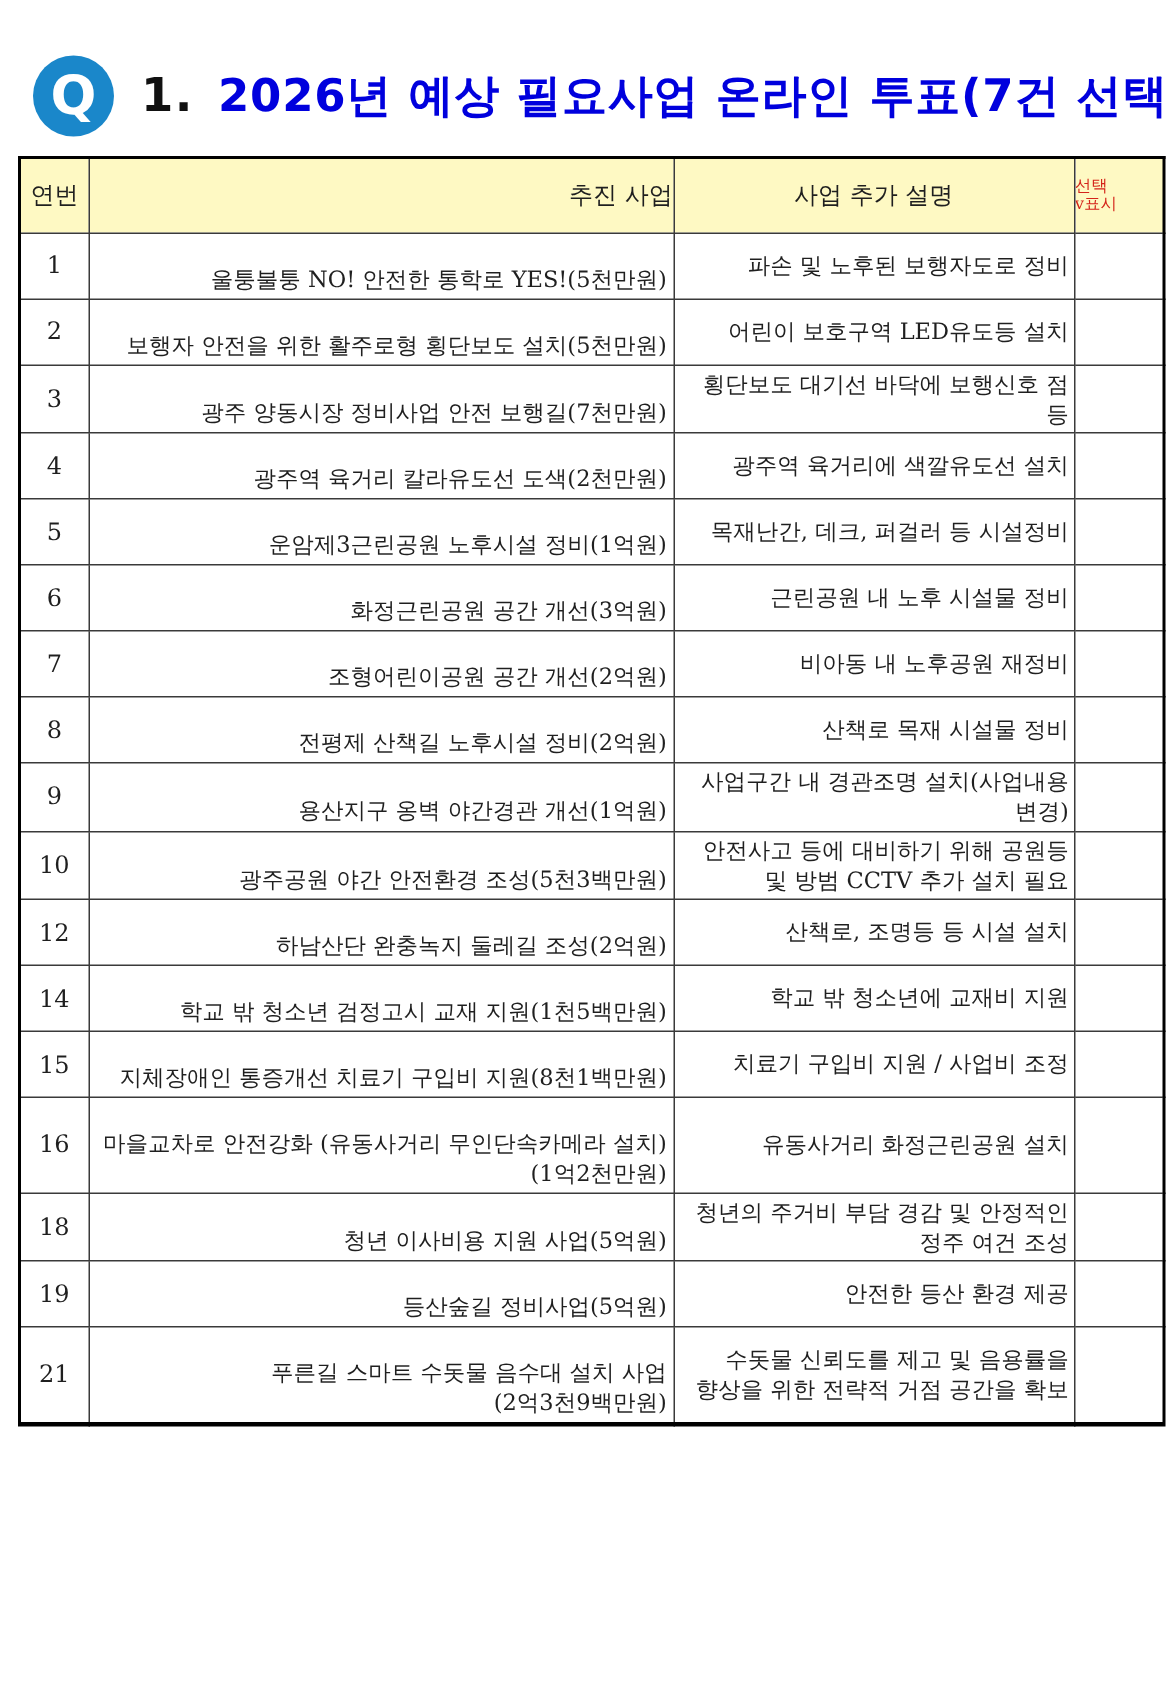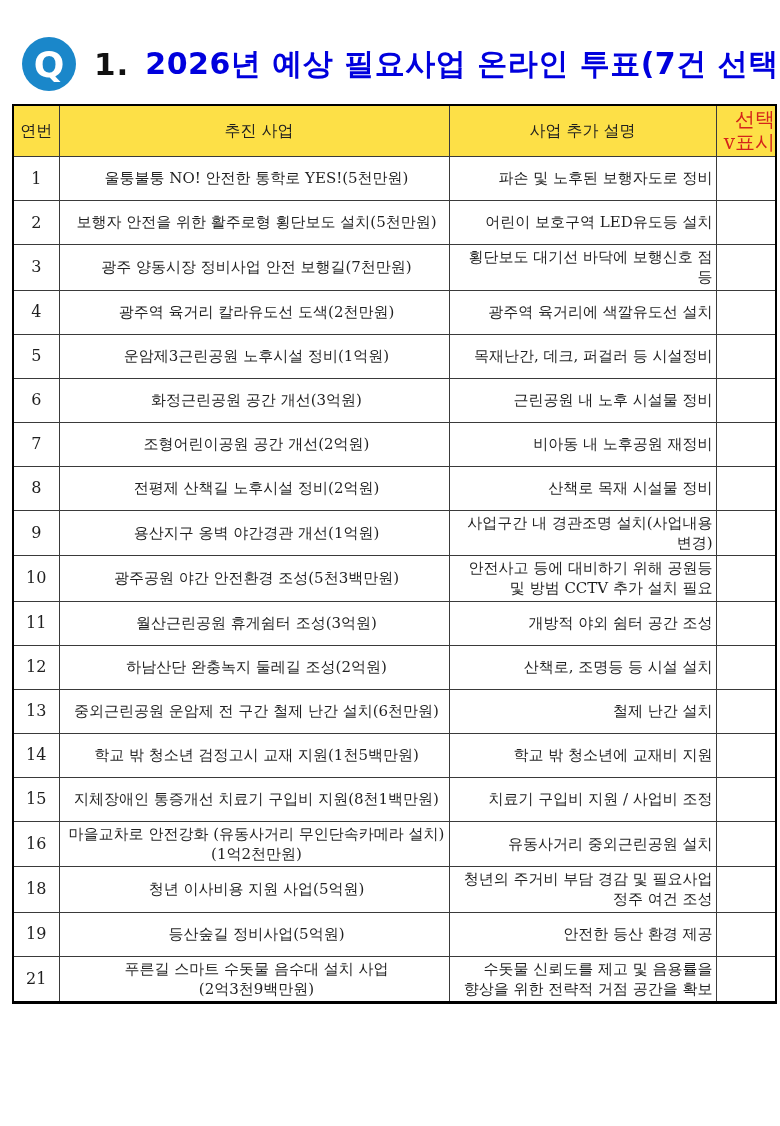--- a/index.html
+++ b/index.html
@@ -61,39 +61,39 @@
     border-bottom-width: 3px;
   }
   .vote-table th, .vote-table td {
     border: 1px solid #3a3a3a;
     font-size: 15px;
     line-height: 1.35;
     white-space: pre-line;
     overflow: hidden;
     vertical-align: middle;
   }
-  .vote-table thead tr { height: 50px; background: #fde047; }
+  .vote-table thead tr { height: 50px; background: #fef9c3; }
   .vote-table tbody tr { height: 44px; background: #ffffff; }
   .col-no     { width: 46px; }
   .col-project{ width: 390px; }
   .col-desc   { width: 267px; }
   .col-select { width: 60px; }
   th.col-no { font-weight: normal; text-align: center; font-size: 16px; }
-  th.col-project { font-weight: normal; text-align: center; padding-left: 10px; font-size: 16px; }
+  th.col-project { font-weight: normal; text-align: right; padding-left: 10px; font-size: 16px; }
   th.col-desc { font-weight: normal; text-align: center; font-size: 16px; }
   th.col-select {
     font-weight: normal;
-    text-align: right;
+    text-align: left;
     color: #d4241a;
-    font-size: 20px;
+    font-size: 11px;
     line-height: 1.15;
     padding: 2px 0;
   }
   td.cell-no { text-align: center; font-size: 16px; }
-  td.cell-project { text-align: center; padding: 2px 4px 2px 9px; }
+  td.cell-project { text-align: right; padding: 20px 4px 2px 9px; }
   td.cell-desc { text-align: right; padding: 2px 3px 2px 6px; }
   td.cell-select { text-align: center; }
 </style>
 </head>
 <body>
 
 <div class="page">
 
   <div class="title-row">
     <span class="q-badge">
@@ -169,60 +169,48 @@
           <td class="cell-select col-select"></td>
         </tr>
         <tr>
           <td class="cell-no col-no">10</td>
           <td class="cell-project col-project">광주공원 야간 안전환경 조성(5천3백만원)</td>
           <td class="cell-desc col-desc">안전사고 등에 대비하기 위해 공원등
 및 방범 CCTV 추가 설치 필요</td>
           <td class="cell-select col-select"></td>
         </tr>
         <tr>
-          <td class="cell-no col-no">11</td>
-          <td class="cell-project col-project">월산근린공원 휴게쉼터 조성(3억원)</td>
-          <td class="cell-desc col-desc">개방적 야외 쉼터 공간 조성</td>
-          <td class="cell-select col-select"></td>
-        </tr>
-        <tr>
           <td class="cell-no col-no">12</td>
           <td class="cell-project col-project">하남산단 완충녹지 둘레길 조성(2억원)</td>
           <td class="cell-desc col-desc">산책로, 조명등 등 시설 설치</td>
           <td class="cell-select col-select"></td>
         </tr>
         <tr>
-          <td class="cell-no col-no">13</td>
-          <td class="cell-project col-project">중외근린공원 운암제 전 구간 철제 난간 설치(6천만원)</td>
-          <td class="cell-desc col-desc">철제 난간 설치</td>
-          <td class="cell-select col-select"></td>
-        </tr>
-        <tr>
           <td class="cell-no col-no">14</td>
           <td class="cell-project col-project">학교 밖 청소년 검정고시 교재 지원(1천5백만원)</td>
           <td class="cell-desc col-desc">학교 밖 청소년에 교재비 지원</td>
           <td class="cell-select col-select"></td>
         </tr>
         <tr>
           <td class="cell-no col-no">15</td>
           <td class="cell-project col-project">지체장애인 통증개선 치료기 구입비 지원(8천1백만원)</td>
           <td class="cell-desc col-desc">치료기 구입비 지원 / 사업비 조정</td>
           <td class="cell-select col-select"></td>
         </tr>
         <tr>
           <td class="cell-no col-no">16</td>
           <td class="cell-project col-project">마을교차로 안전강화 (유동사거리 무인단속카메라 설치)
 (1억2천만원)</td>
-          <td class="cell-desc col-desc">유동사거리 중외근린공원 설치</td>
+          <td class="cell-desc col-desc">유동사거리 화정근린공원 설치</td>
           <td class="cell-select col-select"></td>
         </tr>
         <tr>
           <td class="cell-no col-no">18</td>
           <td class="cell-project col-project">청년 이사비용 지원 사업(5억원)</td>
-          <td class="cell-desc col-desc">청년의 주거비 부담 경감 및 필요사업
+          <td class="cell-desc col-desc">청년의 주거비 부담 경감 및 안정적인
 정주 여건 조성</td>
           <td class="cell-select col-select"></td>
         </tr>
         <tr>
           <td class="cell-no col-no">19</td>
           <td class="cell-project col-project">등산숲길 정비사업(5억원)</td>
           <td class="cell-desc col-desc"> 안전한 등산 환경 제공</td>
           <td class="cell-select col-select"></td>
         </tr>
         <tr>

